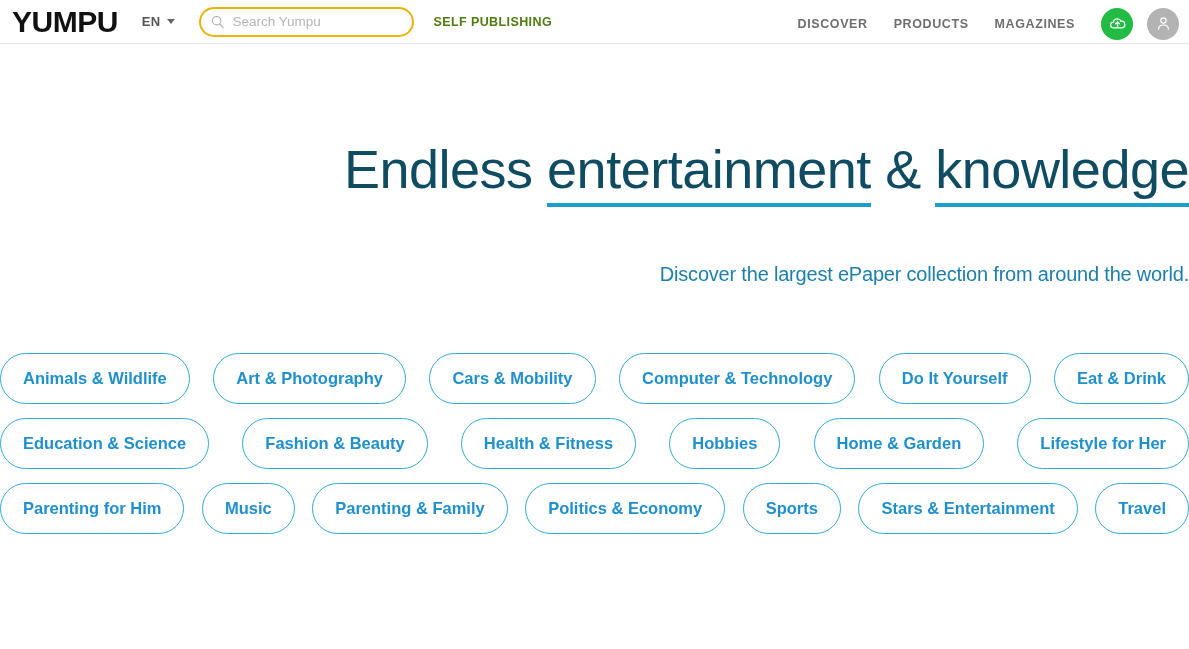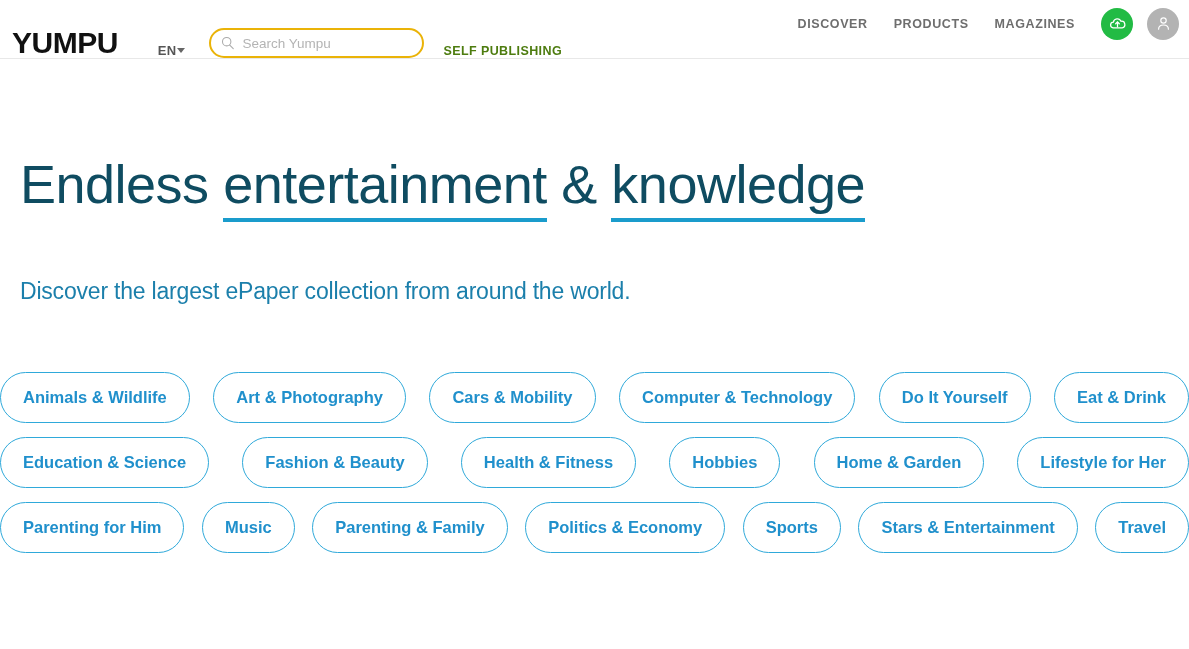--- a/index.html
+++ b/index.html
@@ -9,42 +9,43 @@
     width: 1189px;
     height: 649px;
     overflow: hidden;
     background: #ffffff;
     font-family: "Liberation Sans", sans-serif;
   }
 
   
   .header {
     position: relative;
-    height: 59px;
+    height: 44px;
     width: 100%;
     background: #ffffff;
     border-bottom: 1px solid #e8e8e8;
     display: flex;
-    align-items: flex-end;
+    align-items: center;
   }
 
   .logo {
     font-size: 30px;
     font-weight: 700;
     letter-spacing: -0.5px;
     color: #111111;
     margin-left: 12px;
     line-height: 1;
     user-select: none;
   }
 
   .lang-select {
     display: flex;
     align-items: center;
-    margin-left: 40px;
+    gap: 6px;
+    margin-left: 24px;
     cursor: pointer;
   }
   .lang-label {
     font-size: 13px;
     font-weight: 700;
     color: #555555;
     letter-spacing: 0.3px;
   }
   .caret {
     width: 0; height: 0;
@@ -110,39 +111,38 @@
     align-items: center;
     justify-content: center;
     cursor: pointer;
     flex: none;
   }
   .circle-btn.upload { background: #22bb44; }
   .circle-btn.avatar { background: #b3b3b3; margin-left: -12px; }
 
   
   .hero {
-    text-align: left;
+    text-align: right;
     padding-top: 97px;
-    margin-left: 20px;
   }
   .headline {
     font-size: 54px;
     font-weight: 400;
     color: #0f4c61;
     letter-spacing: -0.5px;
     line-height: 1.05;
     white-space: nowrap;
   }
   .headline .ul {
     border-bottom: 4px solid #1a9ccc;
     padding-bottom: 4px;
   }
   .subtitle {
     margin-top: 65px;
-    font-size: 23px;
+    font-size: 20px;
     font-weight: 400;
     color: #1b7fab;
     letter-spacing: -0.2px;
     white-space: nowrap;
   }
 
   
   .pill-rows { margin-top: 67px; }
   .pill-row {
     display: flex;

